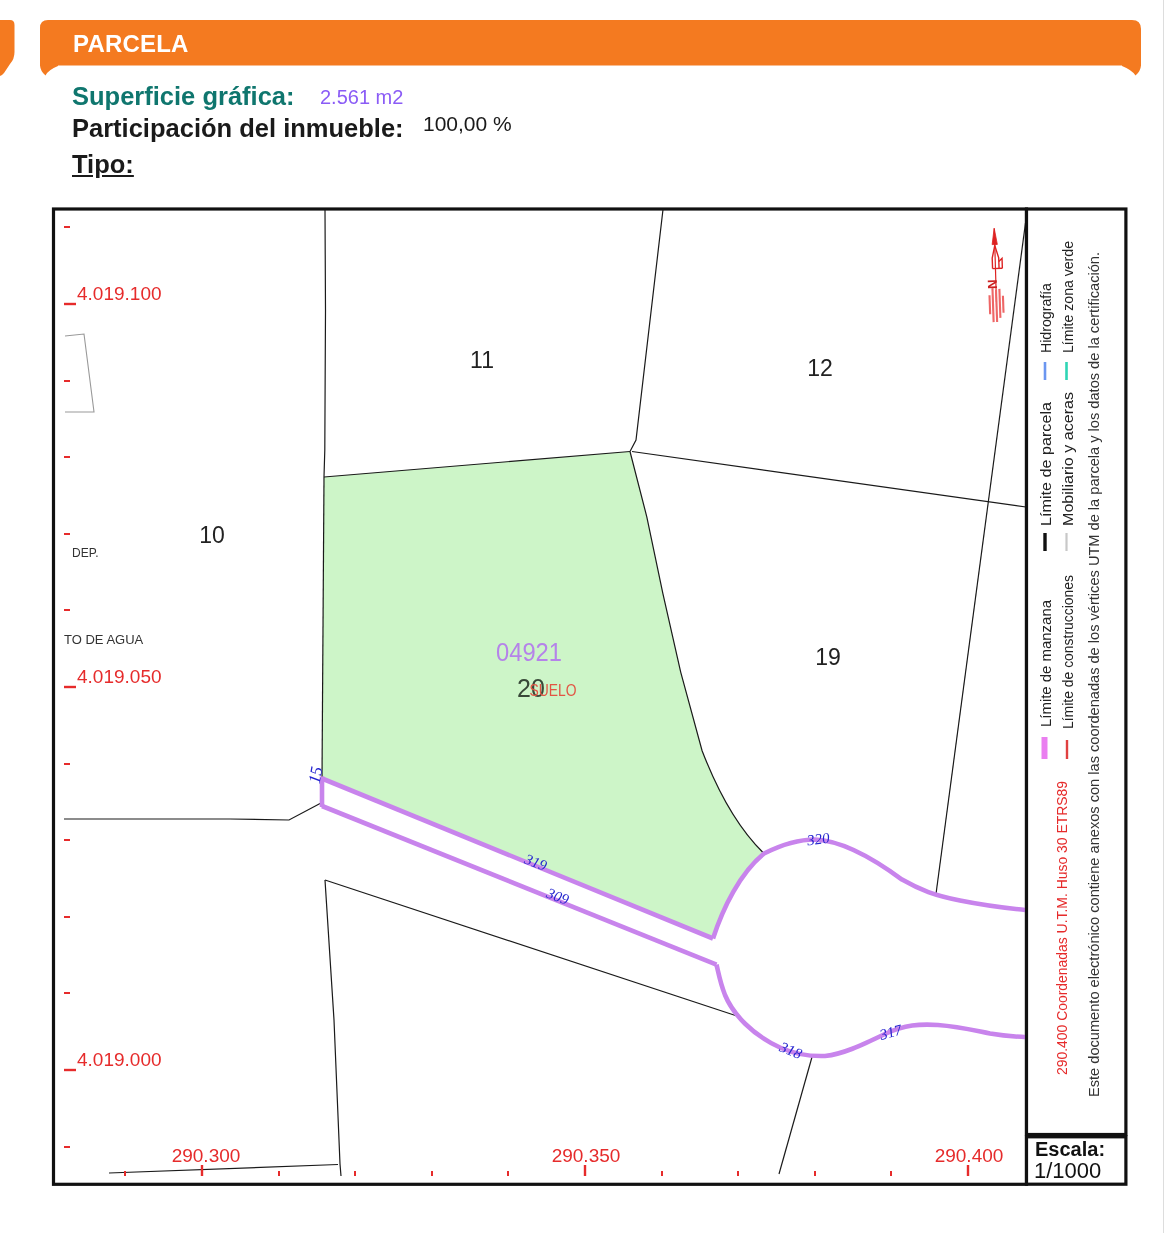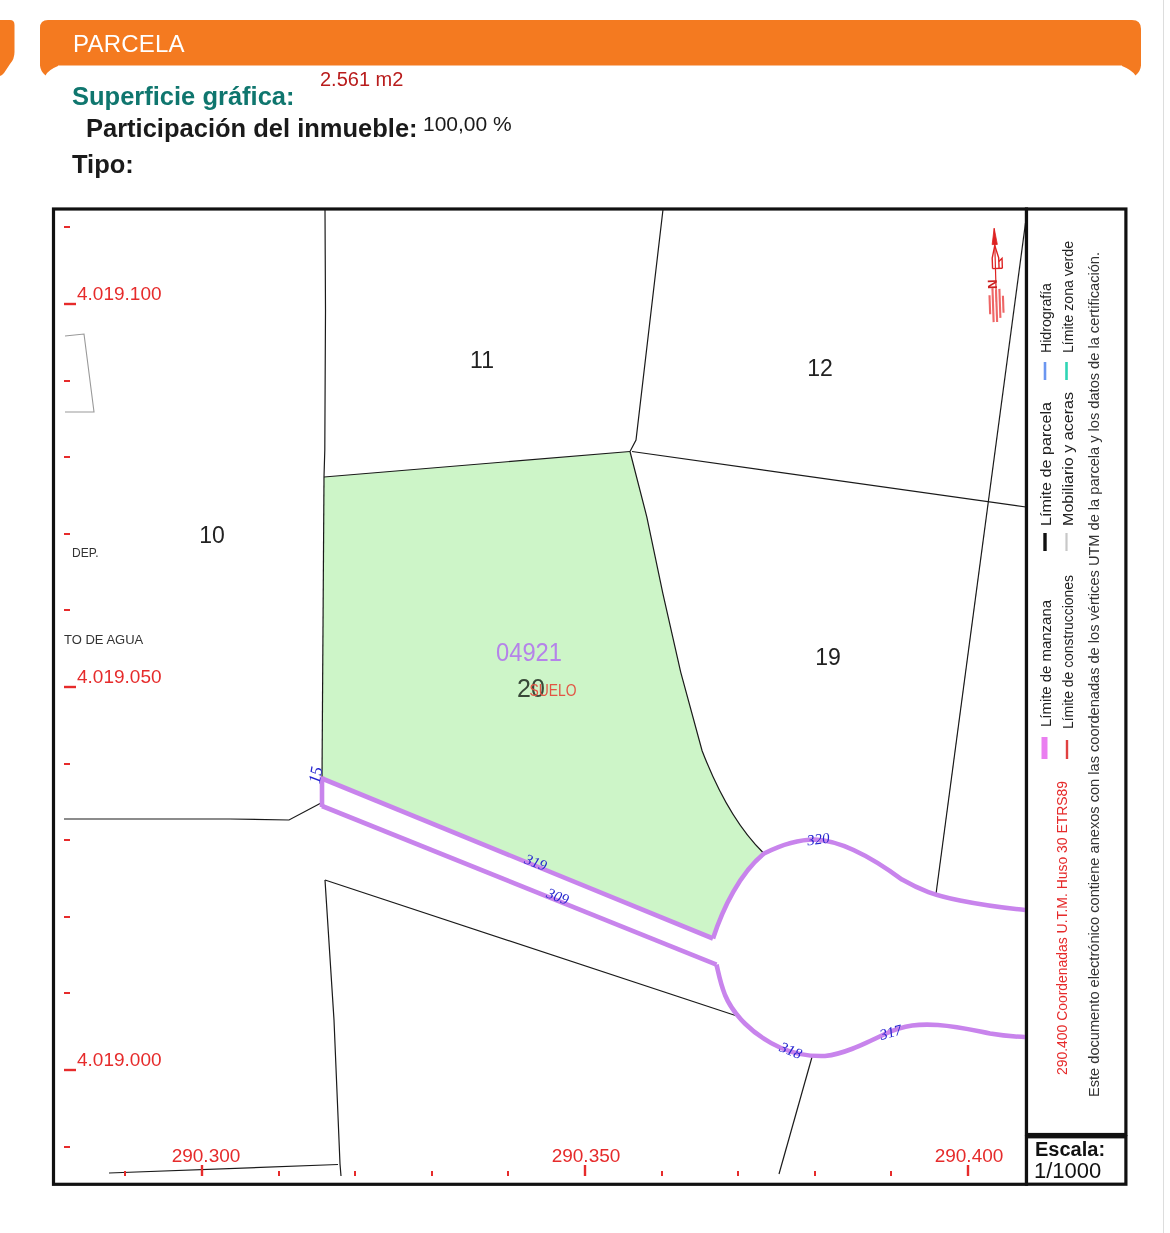--- a/index.html
+++ b/index.html
@@ -15,31 +15,31 @@
 
   <path d="M0,20 H10 Q14.5,20 14.5,25 V52 Q14.5,59 10,64 L4,73 Q1.5,76 0,76 Z" fill="#f47a20"></path>
 
   <path d="M40,65.5 V28 Q40,20 48,20 H1132 Q1141,20 1141,29 V65.5 Z" fill="#f47a20"></path>
 
   <path d="M40,60 L40,65.5 Q40.5,71.5 45.5,75.5 Q48,70 58,66 L58,60 Z" fill="#f47a20"></path>
 
   <path d="M1141,60 L1141,65.5 Q1140.5,71.5 1135.5,75.5 Q1132,70 1122,66 L1122,60 Z" fill="#f47a20"></path>
 </svg>
 
-<div class="abs" style="left:73px;top:30px;font-size:24px;font-weight:normal;color:#fff;letter-spacing:0.2px;">PARCELA</div>
+<div class="abs" style="left:73px;top:30px;font-size:24px;font-weight:bold;color:#fff;letter-spacing:0.2px;">PARCELA</div>
 
 <div class="abs" style="left:72px;top:82px;font-size:25.5px;font-weight:bold;color:#0f766e;">Superficie gráfica:</div>
 
-<div class="abs" style="left:320px;top:68px;font-size:20px;color:#b91c1c;">2.561 m2</div>
-
-<div class="abs" style="left:72px;top:113.5px;font-size:25.5px;font-weight:bold;color:#1a1a1a;margin-left:14px;">Participación del inmueble:</div>
+<div class="abs" style="left:320px;top:86px;font-size:20px;color:#8b5cf6;">2.561 m2</div>
+
+<div class="abs" style="left:72px;top:113.5px;font-size:25.5px;font-weight:bold;color:#1a1a1a;">Participación del inmueble:</div>
 
 <div class="abs" style="left:423px;top:112px;font-size:21px;color:#1a1a1a;">100,00 %</div>
 
-<div class="abs" style="left:72px;top:150px;font-size:25.5px;font-weight:bold;color:#1a1a1a;">Tipo:</div>
+<div class="abs" style="left:72px;top:150px;font-size:25.5px;font-weight:bold;color:#1a1a1a;text-decoration:underline;">Tipo:</div>
 
 <svg class="abs" style="left:0;top:0;" width="1170" height="1233" viewBox="0 0 1170 1233" fill="none">
 
   <rect x="53.5" y="209" width="973" height="975.3" fill="#fff" stroke="#111" stroke-width="3.2"></rect>
 
   <path d="M324,477 L630,451.5 L646.8,516.8 L662.9,593.6 L680.7,672.1 L702.1,750.7 Q728,818 764,853.5 C740,873 723,908 713,938.5 L322,778.5 Z" fill="#cdf5c8"></path>
 
   <path d="M325,209.5 L325.5,310 L324.8,450 L324,477" stroke="#1a1a1a" stroke-width="1.2"></path>
 
   <path d="M324,477 L322,778.5" stroke="#1a1a1a" stroke-width="1.2"></path>

